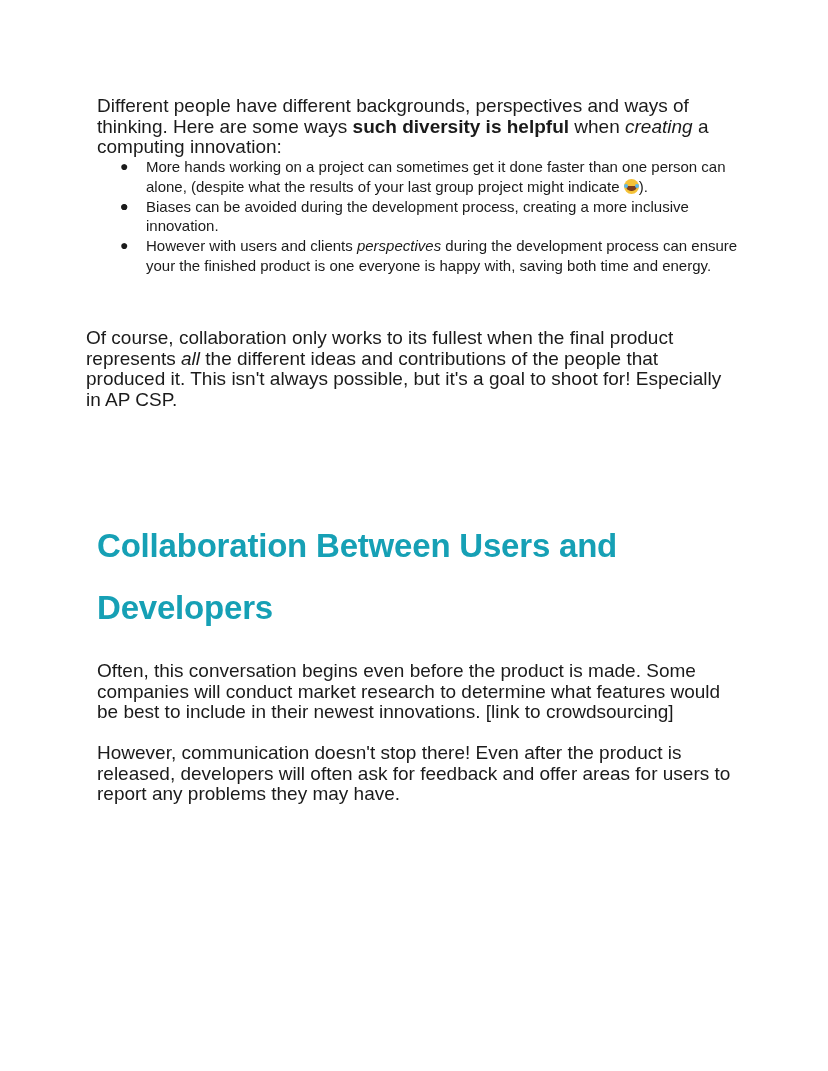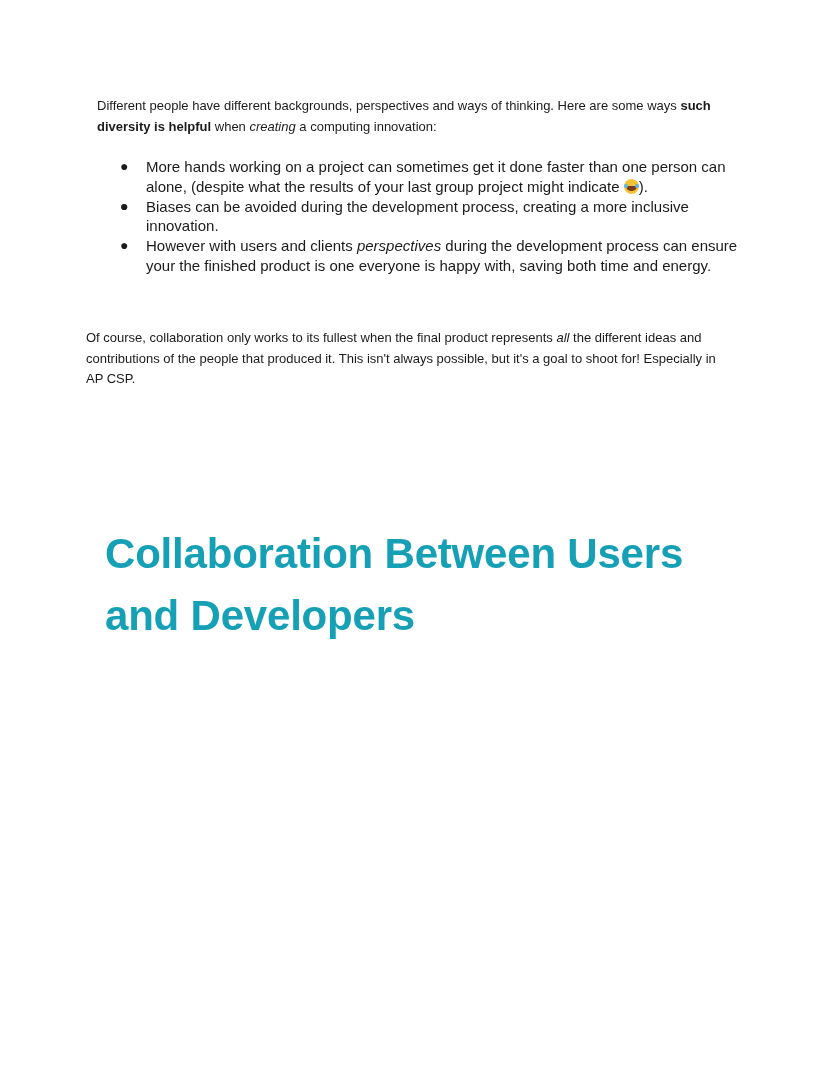--- a/index.html
+++ b/index.html
@@ -2,33 +2,33 @@
 <html><head>
 <meta charset="utf-8">
 <style>
   html, body { margin: 0; padding: 0; background: #ffffff; }
   body {
     width: 828px; height: 1071px; position: relative; overflow: hidden;
     font-family: "Liberation Sans", "DejaVu Sans", sans-serif;
     color: #1b1b1b;
   }
   .page { position: absolute; left: 97px; top: 96px; width: 640px; }
-  p { margin: 0; font-size: 13px; line-height: 20.5px; }
+  p { margin: 0; font-size: 19px; line-height: 20.5px; }
   .p1 { }
   ul.bullets { list-style: none; margin: 0; padding: 0; position: absolute; left: 120px; top: 157px; width: 620px; }
   ul.bullets li { position: relative; padding-left: 26px; font-size: 15px; line-height: 19.8px; }
   ul.bullets li .bullet { position: absolute; left: 0; top: 0; width: 12px; text-align: left; font-size: 14px; }
   .emoji { display: inline-block; width: 15px; height: 15px; border-radius: 50%; background: #f4c237; vertical-align: -2px; position: relative; }
   .emoji::before { content: ""; position: absolute; left: 2px; right: 2px; top: 7px; height: 5px; border-radius: 0 0 6px 6px; background: #7a3b1b; }
   .emoji::after { content: ""; position: absolute; left: 0; top: 5px; width: 4px; height: 4px; border-radius: 50%; background: #5bb6e8; box-shadow: 11px 0 0 #5bb6e8; }
   .block2 { position: absolute; left: 86px; top: 328px; width: 640px; }
   h2.heading {
-    position: absolute; left: 97px; top: 515px; width: 640px; margin: 8px;
+    position: absolute; left: 97px; top: 515px; width: 640px; margin: 0;
     font-family: "Liberation Sans", "DejaVu Sans", sans-serif;
-    font-weight: bold; font-size: 42px; line-height: 62px; color: #16a0b5;
+    font-weight: bold; font-size: 33px; line-height: 62px; color: #16a0b5;
     letter-spacing: -0.2px;
   }
   .block3 { position: absolute; left: 97px; top: 661px; width: 640px; }
   .block3 p { margin-bottom: 20.5px; }
   b { font-weight: bold; }
   i { font-style: italic; }
 </style>
 </head>
 <body>
 
@@ -54,13 +54,15 @@
   </li>
 </ul>
 
 <div class="block2">
   <p><span>Of course, collaboration only works to its fullest when the final product represents </span><i>all</i><span> the different ideas and contributions of the people that produced it. This isn't always possible, but it's a goal to shoot for! Especially in AP CSP.</span></p>
 </div>
 
 <h2 class="heading">Collaboration Between Users and Developers</h2>
 
 <div class="block3">
+  <p>Often, this conversation begins even before the product is made. Some companies will conduct market research to determine what features would be best to include in their newest innovations. [link to crowdsourcing]</p>
+  <p>However, communication doesn't stop there! Even after the product is released, developers will often ask for feedback and offer areas for users to report any problems they may have.</p>
 </div>
 
 </body></html>

